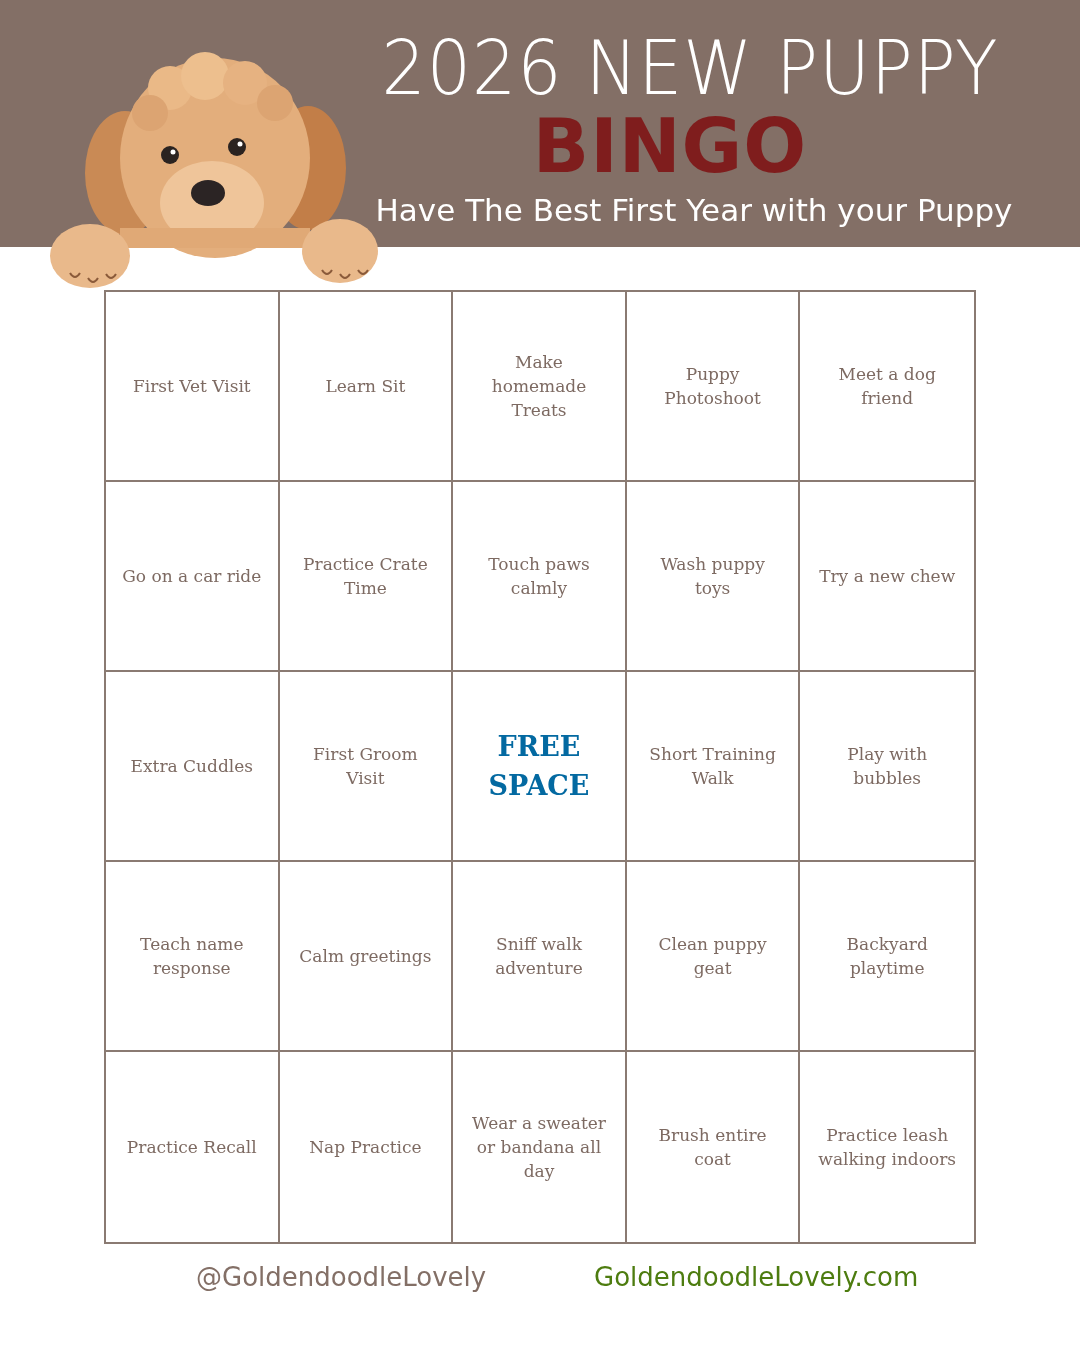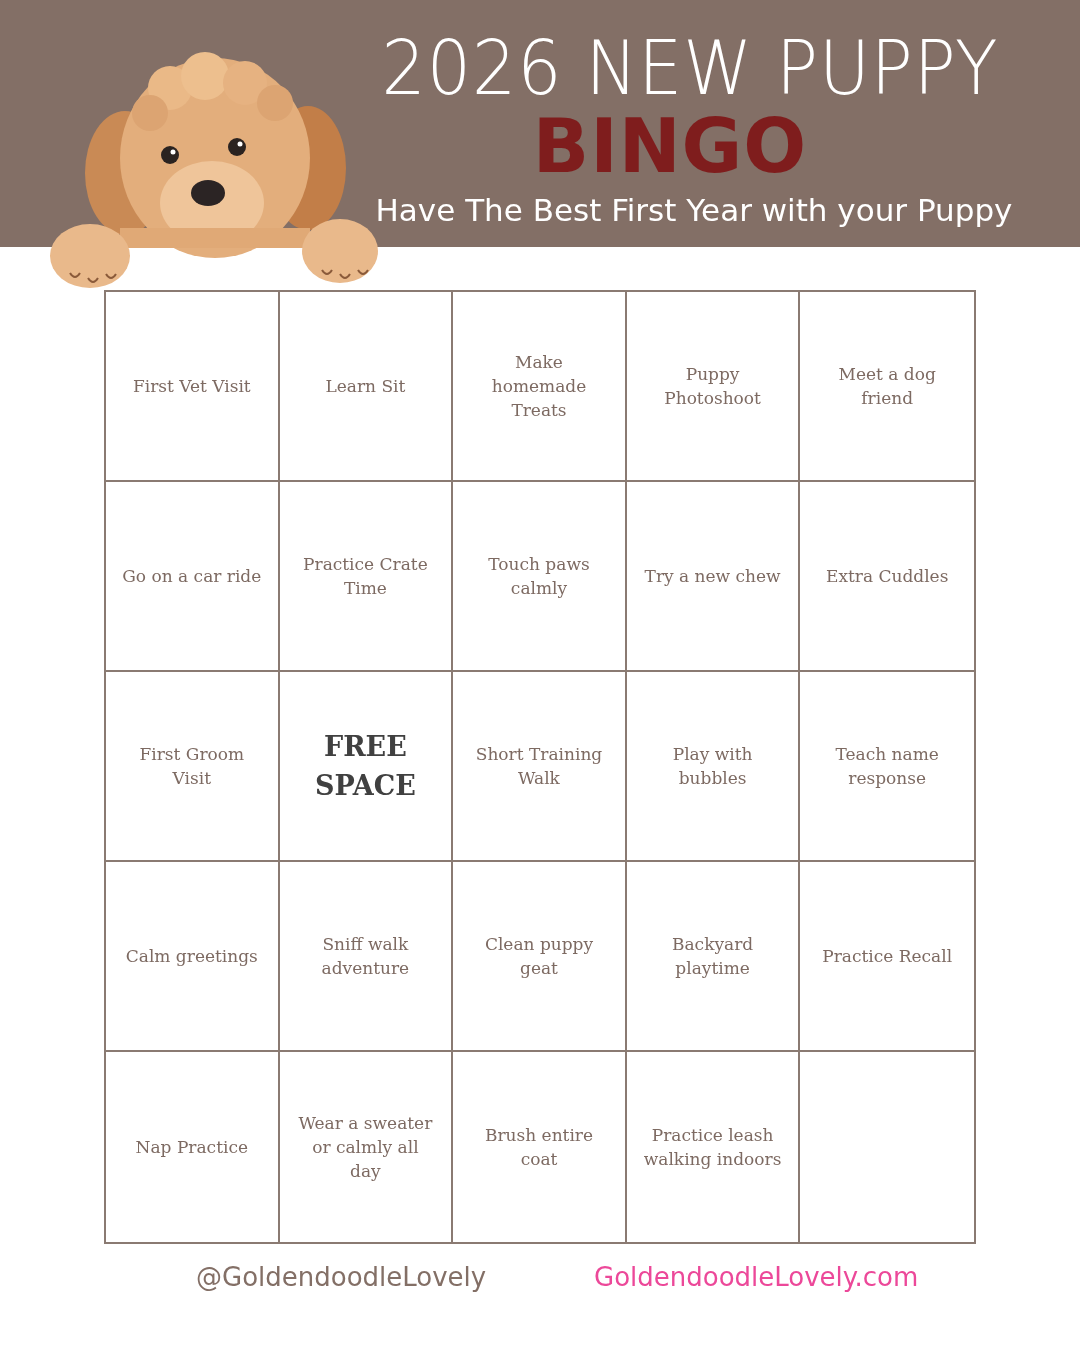--- a/index.html
+++ b/index.html
@@ -6,23 +6,23 @@
   body { width:1080px; height:1350px; background:#ffffff; position:relative; overflow:hidden; font-family:"Liberation Sans", sans-serif; }
   .header { position:absolute; left:0; top:0; width:1080px; height:247px; background:#836f66; }
   .title-line1 { position:absolute; left:340px; top:26px; width:700px; text-align:center; color:#fff; font-family:"DejaVu Sans", sans-serif; font-weight:300; font-size:74px; letter-spacing:1px; line-height:84px; transform:scaleX(0.94); }
   .title-line2 { position:absolute; left:340px; top:106px; width:660px; text-align:center; color:#7f1d1d; font-family:"DejaVu Sans", sans-serif; font-weight:bold; font-size:74px; line-height:80px; letter-spacing:1px; }
   .subtitle { position:absolute; left:344px; top:190px; width:700px; text-align:center; color:#fff; font-family:"DejaVu Sans", sans-serif; font-size:31px; line-height:40px; font-weight:normal; }
   .puppy { position:absolute; left:40px; top:48px; width:350px; height:245px; }
   .grid { position:absolute; left:104px; top:290px; width:872px; height:954px; display:grid; grid-template-columns:repeat(5, 1fr); grid-template-rows:repeat(5, 1fr); border:2px solid #8a7a72; box-sizing:border-box; }
   .cell { border-right:2px solid #8a7a72; border-bottom:2px solid #8a7a72; display:flex; align-items:center; justify-content:center; text-align:center; padding:0 16px; color:#7d6a62; font-family:"DejaVu Serif", serif; font-size:17px; line-height:24px; box-sizing:border-box; }
   .cell:nth-child(5n) { border-right:none; }
   .cell:nth-child(n+21) { border-bottom:none; }
-  .cell.free { font-weight:bold; font-size:27px; line-height:39px; color:#404040; }
+  .cell.free { font-weight:bold; font-size:27px; line-height:39px; color:#0369a1; }
   .footer-left { position:absolute; left:196px; top:1262px; color:#836f66; font-family:"DejaVu Sans", sans-serif; font-size:26px; font-weight:normal; }
-  .footer-right { position:absolute; left:594px; top:1262px; color:#ec4899; font-family:"DejaVu Sans", sans-serif; font-size:26px; }
+  .footer-right { position:absolute; left:594px; top:1262px; color:#4d7c0f; font-family:"DejaVu Sans", sans-serif; font-size:26px; }
 </style>
 </head>
 <body>
 
 <div class="header"></div>
 
 <svg class="puppy" viewBox="0 0 350 245" xmlns="http://www.w3.org/2000/svg">
 
   <ellipse cx="85" cy="125" rx="40" ry="62" fill="#c98a55"></ellipse>
   <ellipse cx="268" cy="120" rx="38" ry="62" fill="#c27e48"></ellipse>
@@ -59,35 +59,36 @@
 <div class="grid">
   <div class="cell">First Vet Visit</div>
   <div class="cell">Learn Sit</div>
   <div class="cell">Make homemade Treats</div>
   <div class="cell">Puppy Photoshoot</div>
   <div class="cell">Meet a dog friend</div>
 
   <div class="cell">Go on a car ride</div>
   <div class="cell">Practice Crate Time</div>
   <div class="cell">Touch paws calmly</div>
+  <div class="cell">Wash puppy toys</div>
   <div class="cell">Try a new chew</div>
 
   <div class="cell">Extra Cuddles</div>
   <div class="cell">First Groom Visit</div>
   <div class="cell free">FREE SPACE</div>
   <div class="cell">Short Training Walk</div>
   <div class="cell">Play with bubbles</div>
 
   <div class="cell">Teach name response</div>
   <div class="cell">Calm greetings</div>
   <div class="cell">Sniff walk adventure</div>
   <div class="cell">Clean puppy geat</div>
   <div class="cell">Backyard playtime</div>
 
   <div class="cell">Practice Recall</div>
   <div class="cell">Nap Practice</div>
-  <div class="cell">Wear a sweater or calmly all day</div>
+  <div class="cell">Wear a sweater or bandana all day</div>
   <div class="cell">Brush entire coat</div>
   <div class="cell">Practice leash walking indoors</div>
 </div>
 
 <div class="footer-left">@GoldendoodleLovely</div>
 <div class="footer-right">GoldendoodleLovely.com</div>
 
 </body></html>

